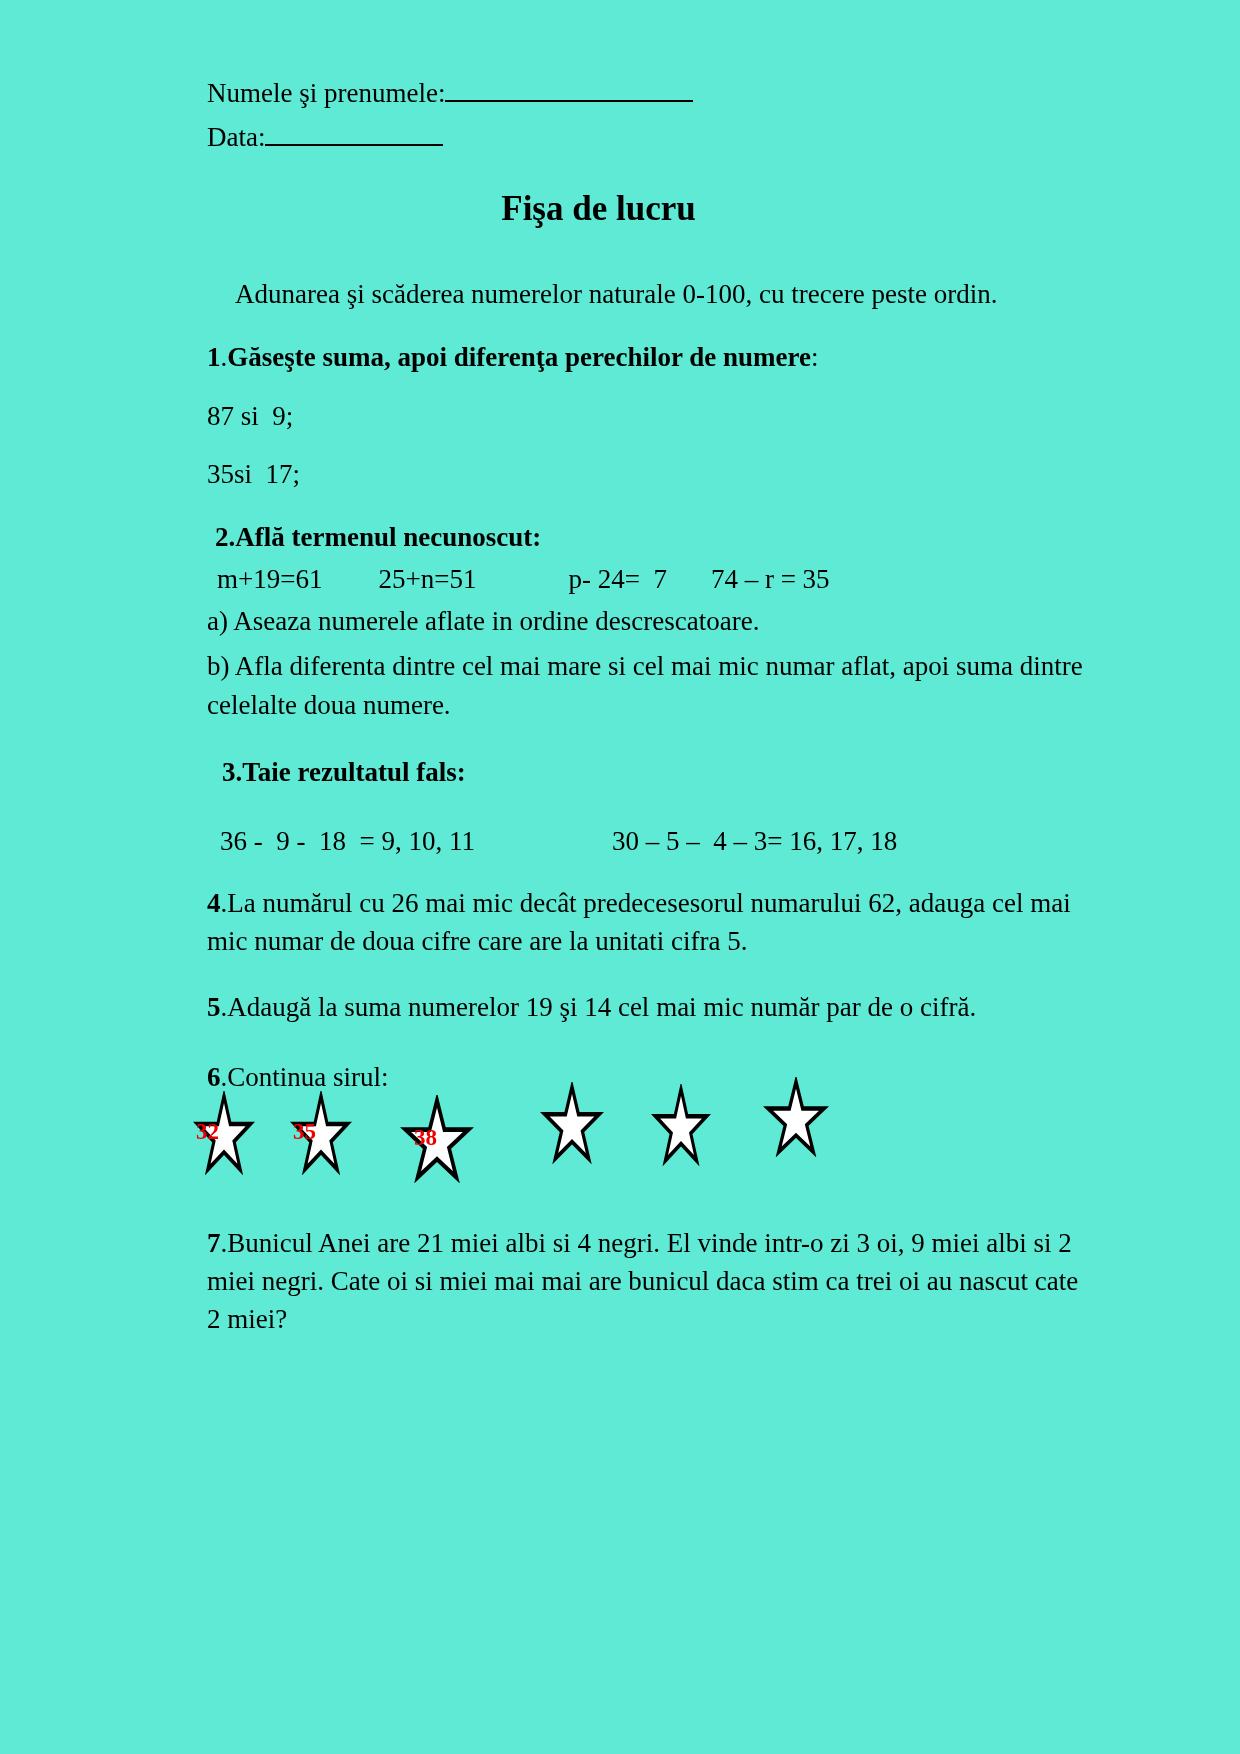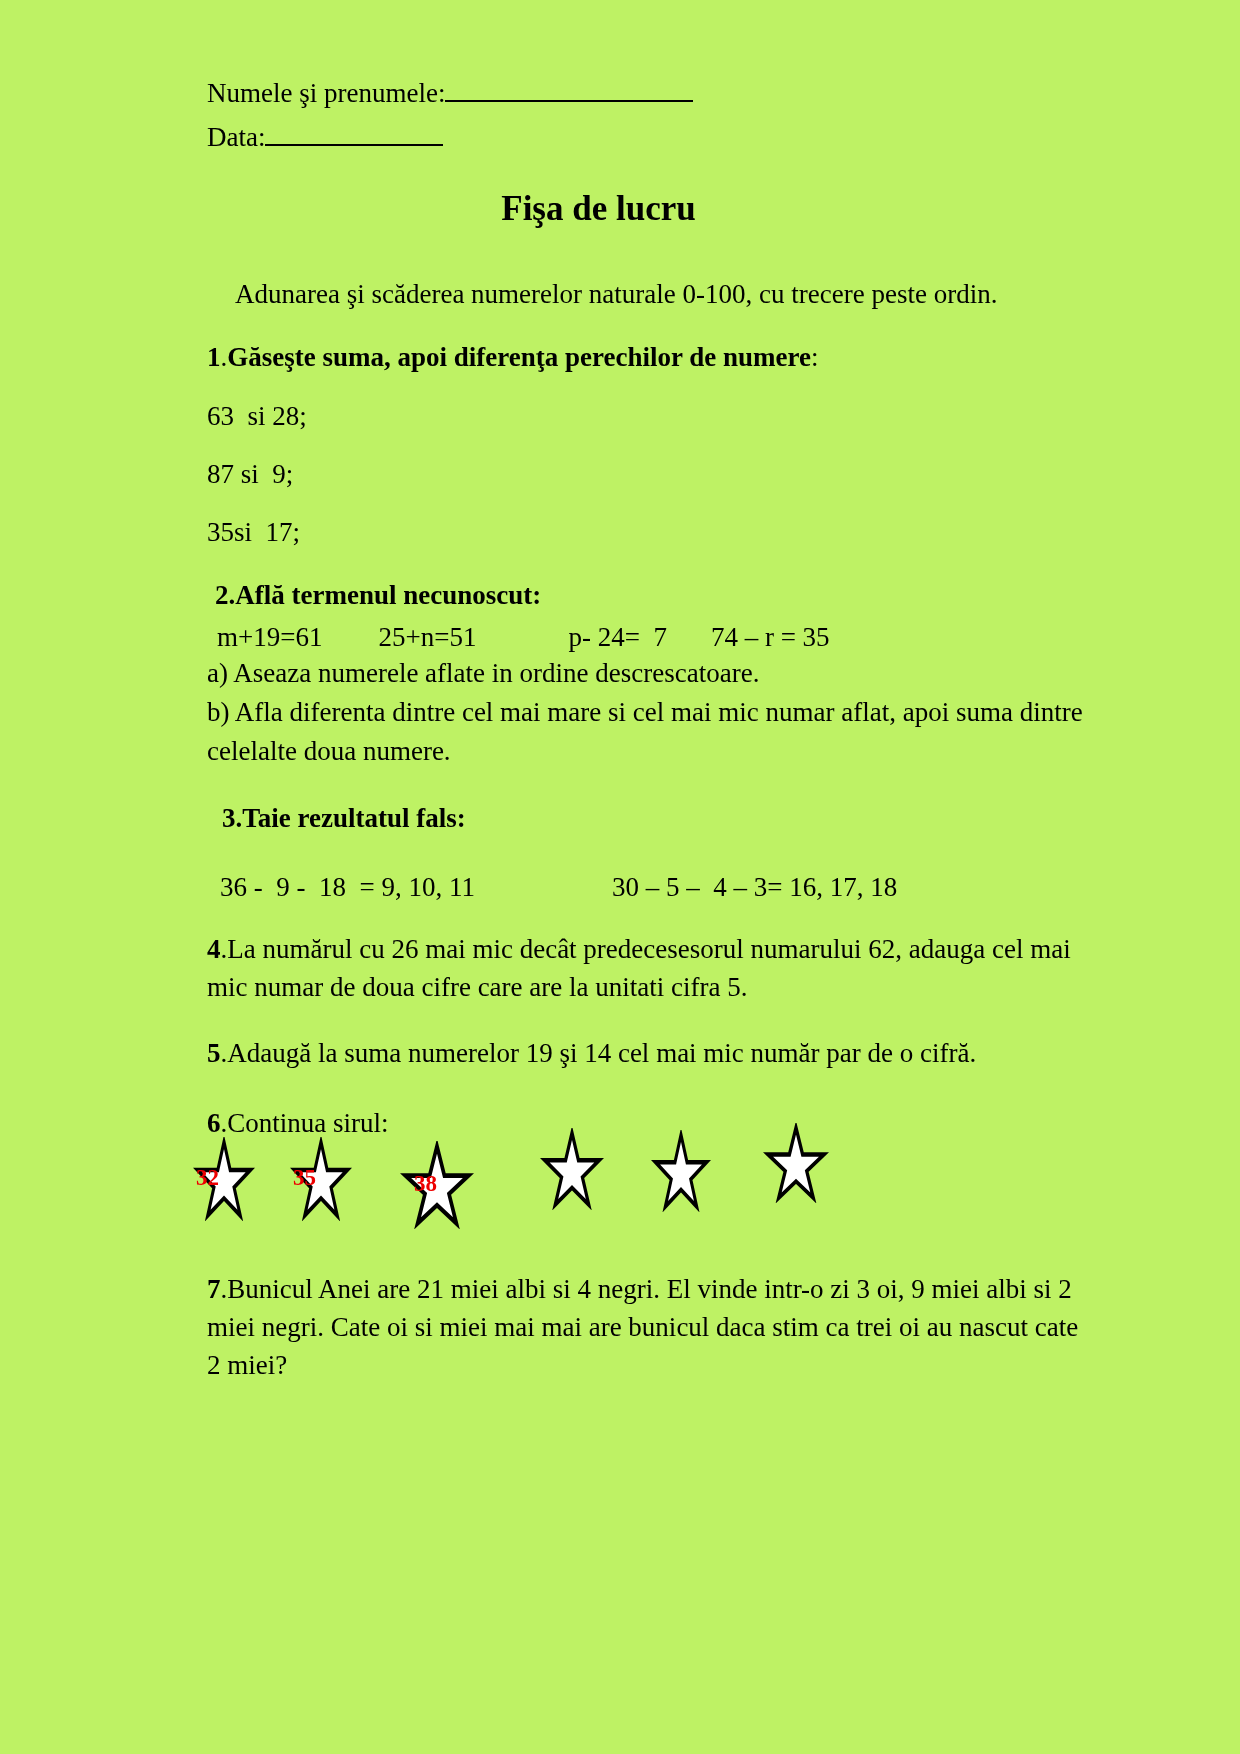--- a/index.html
+++ b/index.html
@@ -1,20 +1,20 @@
 <!DOCTYPE html>
 <html style="--star-red: #ee0000;"><head>
 <meta charset="utf-8">
 <style>
   html,body { margin:0; padding:0; background:#ffffff; }
   .page {
     position:relative;
     width:1240px; height:1754px;
     box-sizing:border-box;
-    background:#bef264;
+    background:#5eead4;
     color:#000000;
     font-family:"Liberation Serif", serif;
     font-size:27px;
     padding:70px 150px 0 207px;
     overflow:hidden;
   }
   .pre { white-space:pre-wrap; }
 
   
   .hdr-line { line-height:42px; white-space:nowrap; }
@@ -37,21 +37,21 @@
   .h3-ex { padding-left:15px; }
 
   .pair-line { margin-top:26px; line-height:32px; }
 
   .eq-line { margin-top:8px; padding-left:10px; line-height:34px; }
   .eq-line .eq { display:inline-block; }
   .eq-line .eq:nth-child(1) { margin-right:56px; }
   .eq-line .eq:nth-child(2) { margin-right:92px; }
   .eq-line .eq:nth-child(3) { margin-right:44px; }
 
-  .sub-item { line-height:39px; max-width:890px; }
+  .sub-item { margin-top:6px; line-height:39px; max-width:890px; }
 
   .strike-rows { margin-top:34px; padding-left:13px; }
   .strike-row { line-height:37px; }
   .strike-row .col-left { display:inline-block; width:392px; }
 
   .para { margin-top:26px; line-height:38px; max-width:890px; }
   .para-4 { margin-top:24px; }
   .para-5 { margin-top:28px; }
   .para-6 { margin-top:32px; }
   .para-7 { margin-top:48px; max-width:910px; }
@@ -86,21 +86,20 @@
   <div class="hdr-line">
     <span class="pre">Data:</span><span class="blank blank-date"></span>
   </div>
 
   <div class="doc-title pre">Fişa de lucru</div>
   <div class="subtitle pre">Adunarea şi scăderea numerelor naturale 0-100, cu trecere peste ordin.</div>
 
   <div class="h-ex">
     <span class="bold-num">1</span><span class="light">.</span><span class="pre">Găseşte suma, apoi diferenţa perechilor de numere</span><span class="light">:</span>
   </div>
-  <div class="pair-line pre">63  si 28;</div>
   <div class="pair-line pre">87 si  9;</div>
   <div class="pair-line pre">35si  17;</div>
 
   <div class="h-ex h2-ex pre">2.Află termenul necunoscut:</div>
   <div class="eq-line">
     <span class="eq pre">m+19=61</span><span class="eq pre">25+n=51</span><span class="eq pre">p- 24=  7</span><span class="eq pre">74 – r = 35</span>
   </div>
   <div class="sub-item pre">a) Aseaza numerele aflate in ordine descrescatoare.</div>
   <div class="sub-item pre">b) Afla diferenta dintre cel mai mare si cel mai mic numar aflat, apoi suma dintre celelalte doua numere.</div>
 

